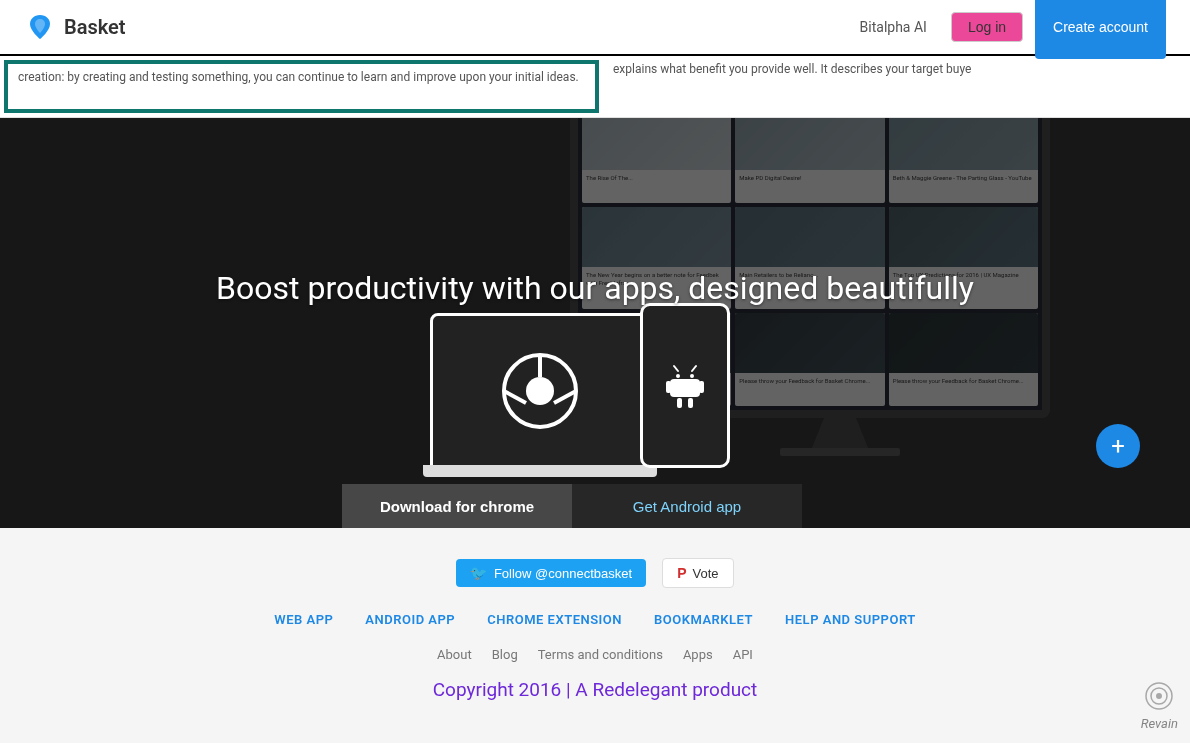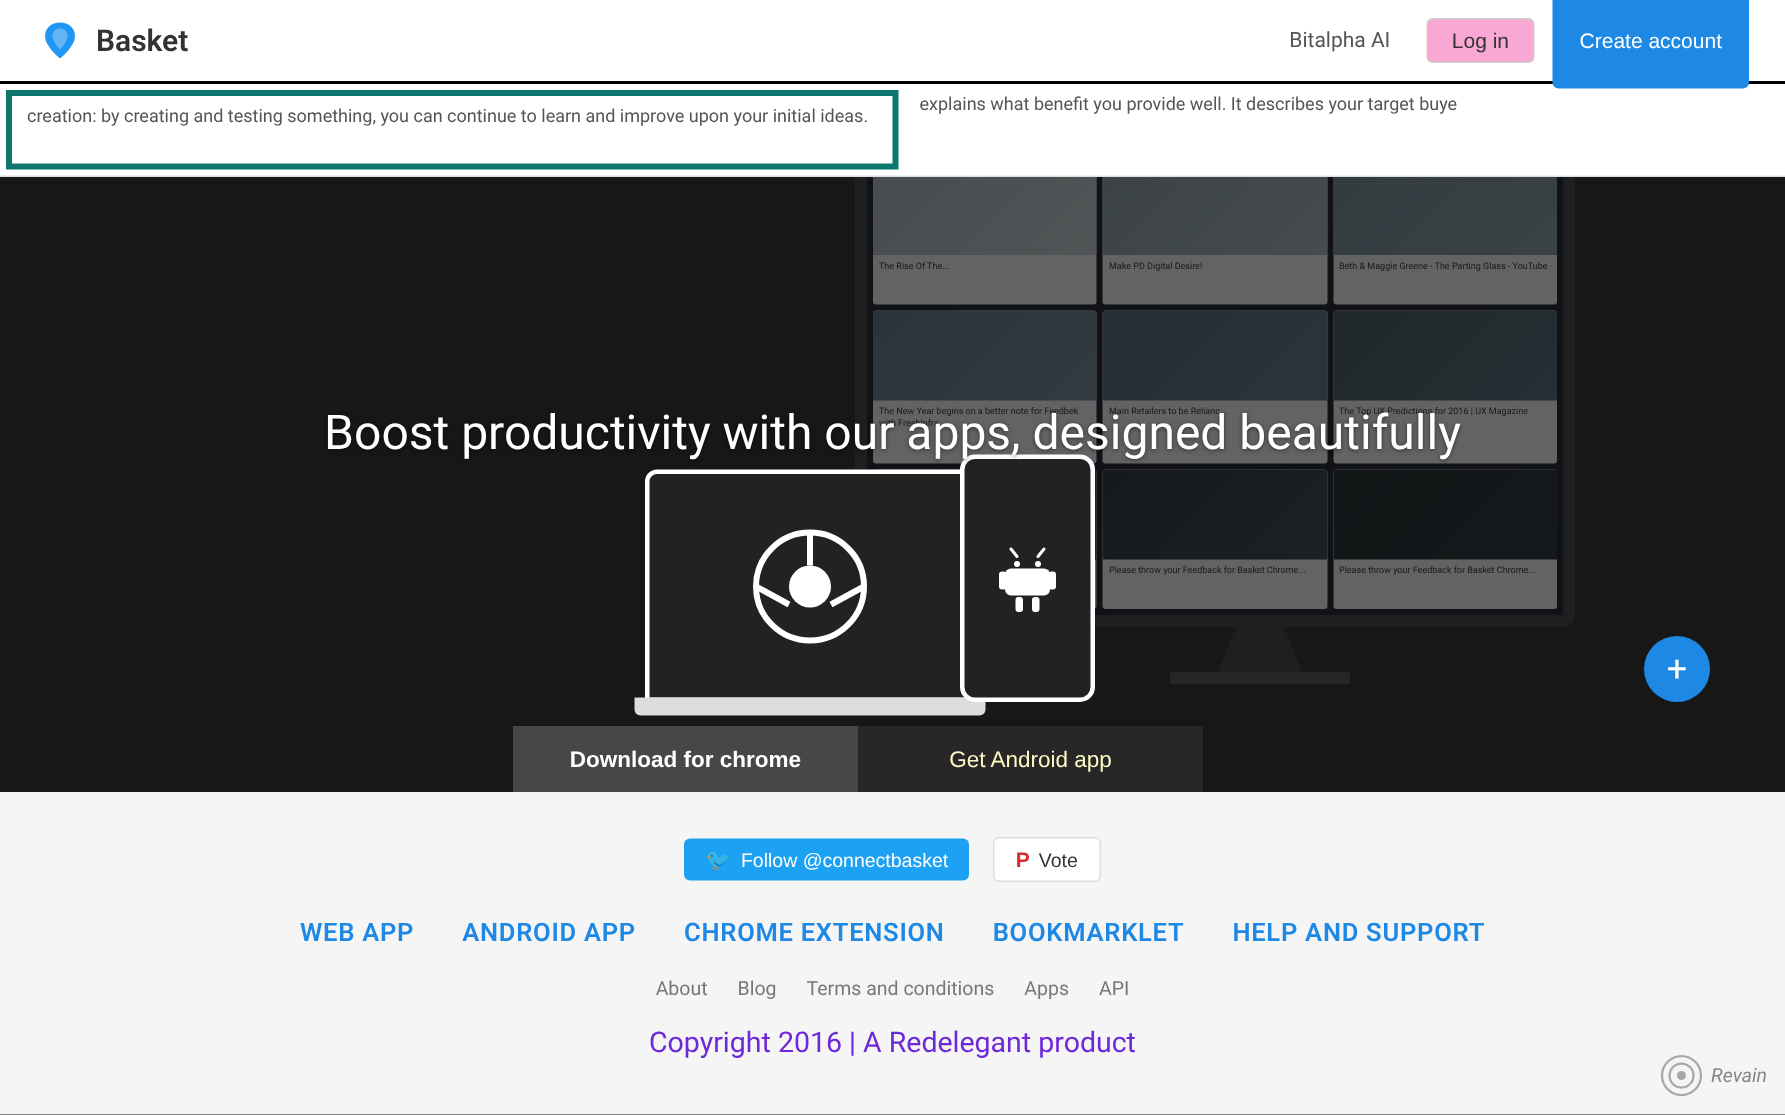--- a/index.html
+++ b/index.html
@@ -40,21 +40,21 @@
       font-size: 14px;
       color: #555;
       padding: 6px 12px;
     }
     .nav-login {
       font-size: 14px;
       color: #333;
       padding: 6px 16px;
       border: 1px solid #ccc;
       border-radius: 4px;
-      background: #f9a8d4;
+      background: #ec4899;
       cursor: pointer;
     }
     .nav-create {
       font-size: 14px;
       color: #fff;
       padding: 24px 18px;
       border: none;
       border-radius: 4px;
       background: #1e88e5;
       cursor: pointer;
@@ -262,21 +262,21 @@
       cursor: pointer;
       display: flex;
       align-items: center;
       justify-content: center;
       font-weight: bold;
     }
     .btn-android {
       width: 230px;
       height: 44px;
       background: rgba(40,40,40,0.95);
-      color: #fef9c3;
+      color: #7dd3fc;
       border: none;
       font-size: 15px;
       cursor: pointer;
       display: flex;
       align-items: center;
       justify-content: center;
     }
 
     
     .footer-area {
@@ -328,21 +328,21 @@
     }
 
     .footer-nav {
       display: flex;
       align-items: center;
       justify-content: center;
       gap: 32px;
       margin-bottom: 20px;
     }
     .footer-nav-item {
-      font-size: 17px;
+      font-size: 13px;
       font-weight: 600;
       color: #1e88e5;
       text-decoration: none;
       letter-spacing: 0.5px;
       cursor: pointer;
     }
 
     .footer-links {
       display: flex;
       align-items: center;
@@ -364,20 +364,21 @@
 
     
     .revain-watermark {
       position: fixed;
       bottom: 12px;
       right: 12px;
       display: flex;
       align-items: center;
       gap: 6px;
       opacity: 0.7;
+      flex-direction: column;
     }
     .revain-icon {
       width: 28px;
       height: 28px;
     }
     .revain-text {
       font-size: 13px;
       color: #555;
       font-style: italic;
     }

